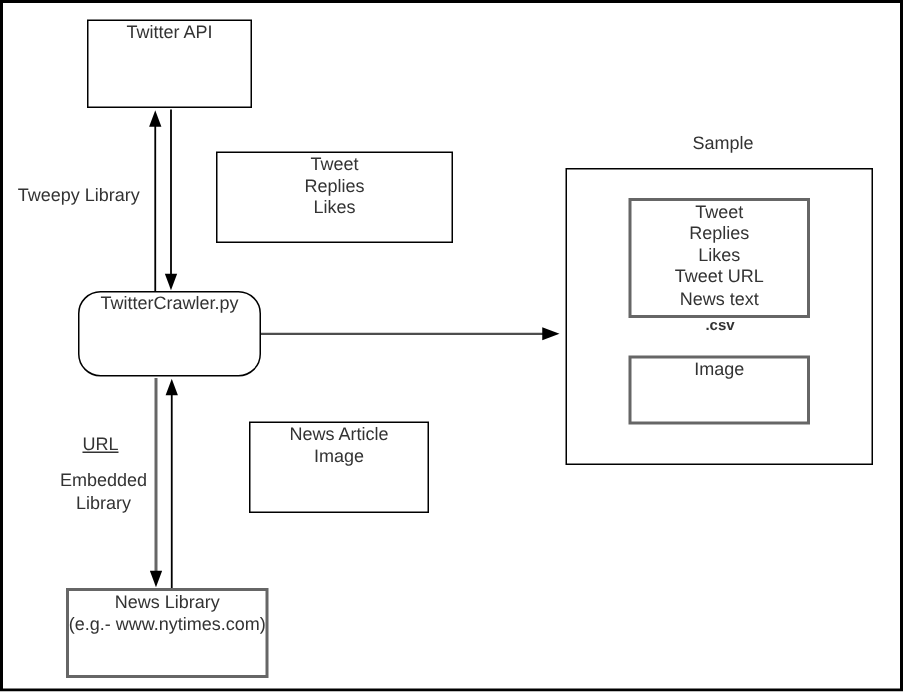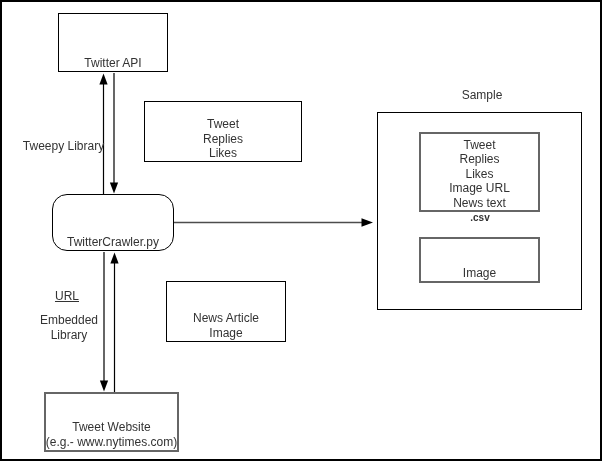--- a/index.html
+++ b/index.html
@@ -5,40 +5,40 @@
   html,body { margin:0; padding:0; background:#fff; }
   .canvas {
     position:relative; width:602px; height:461px; box-sizing:border-box;
     background:#ffffff; border:2px solid #000;
     font-family:"Liberation Sans", sans-serif; color:#333; overflow:hidden;
   }
   .edges { position:absolute; left:0; top:0; width:602px; height:461px; z-index:1; }
   .node {
     position:absolute; z-index:2; box-sizing:border-box; background:#fff;
     border:1px solid #000; display:flex; flex-direction:column;
-    align-items:center; justify-content:flex-end; text-align:center;
+    align-items:center; justify-content:flex-start; text-align:center;
     font-size:12px; line-height:15px;
   }
   .node div { white-space:nowrap; }
   .gray-border { border:2px solid #666; }
   .flabel {
     position:absolute; z-index:2; background:transparent; text-align:center;
     font-size:12px; line-height:15px;
   }
   #node-twitter-api     { left:56px;  top:11px;  width:110px; height:59px; }
   #node-tweet-attrs     { left:142px; top:99px;  width:158px; height:61px; line-height:14.6px; }
   #node-twitter-crawler { left:50px;  top:192px; width:122px; height:57px;border-radius:15px; }
   #node-news-article    { left:142px; top:279px; width:120px; height:61px;margin-left:22px; }
   #node-news-website    { left:42px;  top:390px; width:135px; height:60px; }
   #sample-group-box     { left:375px; top:110px; width:205px; height:198px; }
   #node-sample-fields   { left:417px; top:130px; width:121px; height:80px; line-height:14.4px; }
   #node-image           { left:417px; top:235px; width:121px; height:46px; }
   #label-sample         { left:430px; top:86px;  width:100px; }
   #label-csv            { left:437px; top:208px; width:82px; font-size:10px;font-weight:bold; }
-  #label-tweepy         { left:11px;   top:121px; width:101px;margin-top:16px; }
+  #label-tweepy         { left:0px;   top:121px; width:101px; }
   #label-url            { left:25px;  top:287px; width:80px;text-decoration:underline; }
   #label-newspaper      { left:26px;  top:311px; width:82px; }
 </style>
 </head>
 <body>
 
 <div class="canvas">
 
   <svg class="edges" viewBox="0 0 602 461" xmlns="http://www.w3.org/2000/svg">
 
@@ -69,33 +69,33 @@
   <div class="node" id="node-twitter-crawler">
     <div>TwitterCrawler.py</div>
   </div>
 
   <div class="node" id="node-news-article">
     <div>News Article</div>
     <div>Image</div>
   </div>
 
   <div class="node gray-border" id="node-news-website">
-    <div>Tweet Website</div>
+    <div>News Library</div>
     <div>(e.g.- www.nytimes.com)</div>
   </div>
 
   <div class="flabel" id="label-sample">Sample</div>
 
   <div class="node" id="sample-group-box"></div>
 
   <div class="node gray-border" id="node-sample-fields">
     <div>Tweet</div>
     <div>Replies</div>
     <div>Likes</div>
-    <div>Image URL</div>
+    <div>Tweet URL</div>
     <div>News text</div>
   </div>
 
   <div class="flabel" id="label-csv">.csv</div>
 
   <div class="node gray-border" id="node-image">
     <div>Image</div>
   </div>
 
   <div class="flabel" id="label-tweepy">Tweepy Library</div>

